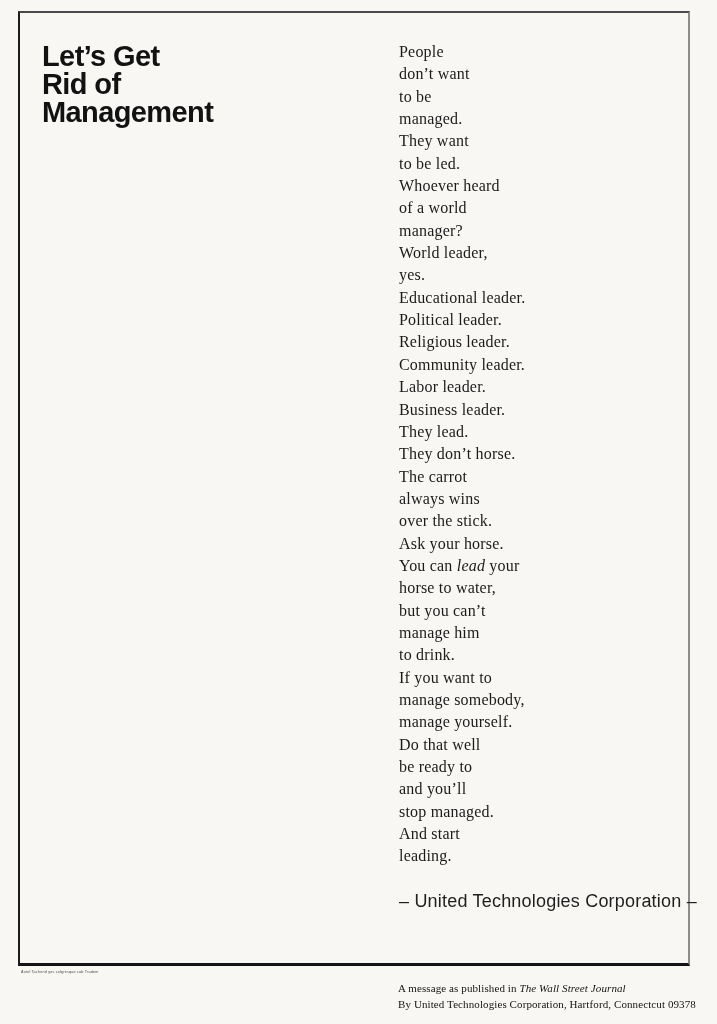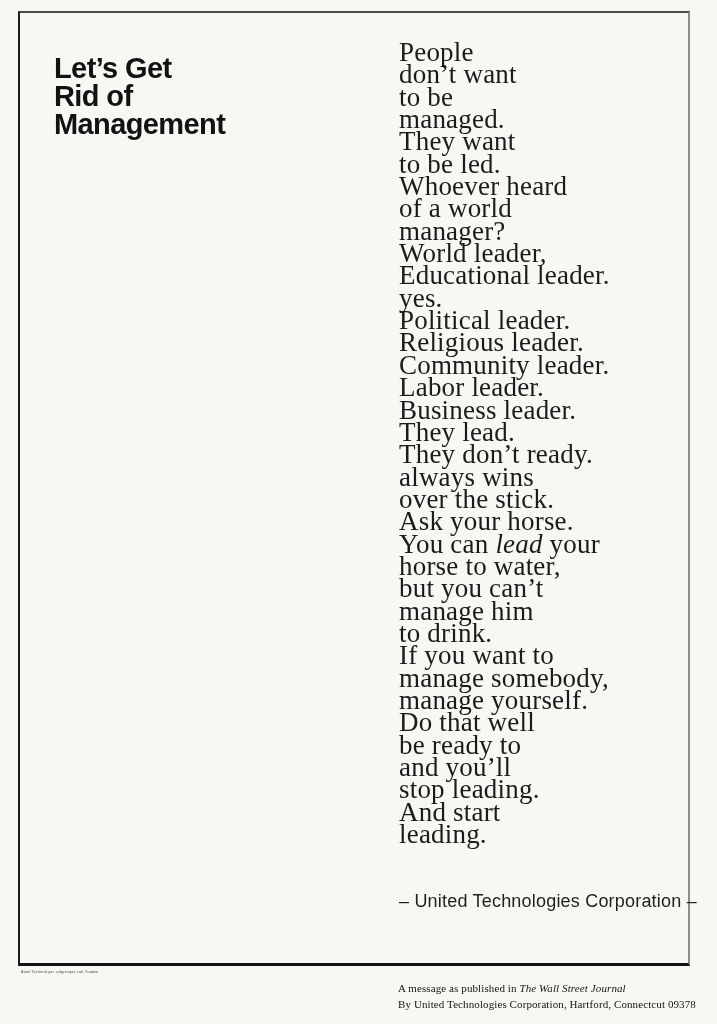--- a/index.html
+++ b/index.html
@@ -25,35 +25,35 @@
     border-right: 2px solid #8c8c8c;
     border-bottom: 3px solid #141414;
     border-left: 2px solid #1c1c1c;
     background: transparent;
   }
 
   .headline {
     position: absolute;
     left: 22px;
     top: 29px;
-    margin: 12px;
+    margin: 0;
     font-family: "Liberation Sans", sans-serif;
     font-weight: 700;
     font-size: 29px;
     line-height: 28px;
     letter-spacing: -0.6px;
     color: #121212;
   }
 
   .poem {
     position: absolute;
     left: 379px;
     top: 28px;
     font-family: "Liberation Serif", serif;
-    font-size: 27px;
+    font-size: 16px;
     line-height: 22.35px;
     letter-spacing: 0.2px;
     color: #1b1b1b;
     white-space: nowrap;
   }
   .poem .em { font-style: italic; }
 
   .attribution {
     position: absolute;
     left: 379px;
@@ -108,44 +108,45 @@
         <div class="poem-line"><span>People</span></div>
         <div class="poem-line"><span>don’t want</span></div>
         <div class="poem-line"><span>to be</span></div>
         <div class="poem-line"><span>managed.</span></div>
         <div class="poem-line"><span>They want</span></div>
         <div class="poem-line"><span>to be led.</span></div>
         <div class="poem-line"><span>Whoever heard</span></div>
         <div class="poem-line"><span>of a world</span></div>
         <div class="poem-line"><span>manager?</span></div>
         <div class="poem-line"><span>World leader,</span></div>
+        <div class="poem-line"><span>yes.</span></div>
         <div class="poem-line"><span>Educational leader.</span></div>
-        <div class="poem-line"><span>yes.</span></div>
         <div class="poem-line"><span>Political leader.</span></div>
         <div class="poem-line"><span>Religious leader.</span></div>
         <div class="poem-line"><span>Community leader.</span></div>
         <div class="poem-line"><span>Labor leader.</span></div>
         <div class="poem-line"><span>Business leader.</span></div>
         <div class="poem-line"><span>They lead.</span></div>
-        <div class="poem-line"><span>They don’t ready.</span></div>
+        <div class="poem-line"><span>They don’t horse.</span></div>
+        <div class="poem-line"><span>The carrot</span></div>
         <div class="poem-line"><span>always wins</span></div>
         <div class="poem-line"><span>over the stick.</span></div>
         <div class="poem-line"><span>Ask your horse.</span></div>
         <div class="poem-line"><span>You can </span><span class="em">lead</span><span> your</span></div>
         <div class="poem-line"><span>horse to water,</span></div>
         <div class="poem-line"><span>but you can’t</span></div>
         <div class="poem-line"><span>manage him</span></div>
         <div class="poem-line"><span>to drink.</span></div>
         <div class="poem-line"><span>If you want to</span></div>
         <div class="poem-line"><span>manage somebody,</span></div>
         <div class="poem-line"><span>manage yourself.</span></div>
         <div class="poem-line"><span>Do that well</span></div>
         <div class="poem-line"><span>be ready to</span></div>
         <div class="poem-line"><span>and you’ll</span></div>
-        <div class="poem-line"><span>stop leading.</span></div>
+        <div class="poem-line"><span>stop managed.</span></div>
         <div class="poem-line"><span>And start</span></div>
         <div class="poem-line"><span>leading.</span></div>
       </div>
 
     <div class="attribution">– United Technologies Corporation –</div>
 
   </div>
 
   <div class="fine-print">Autel Tachend yes colgresque cab Tradem</div>
 

